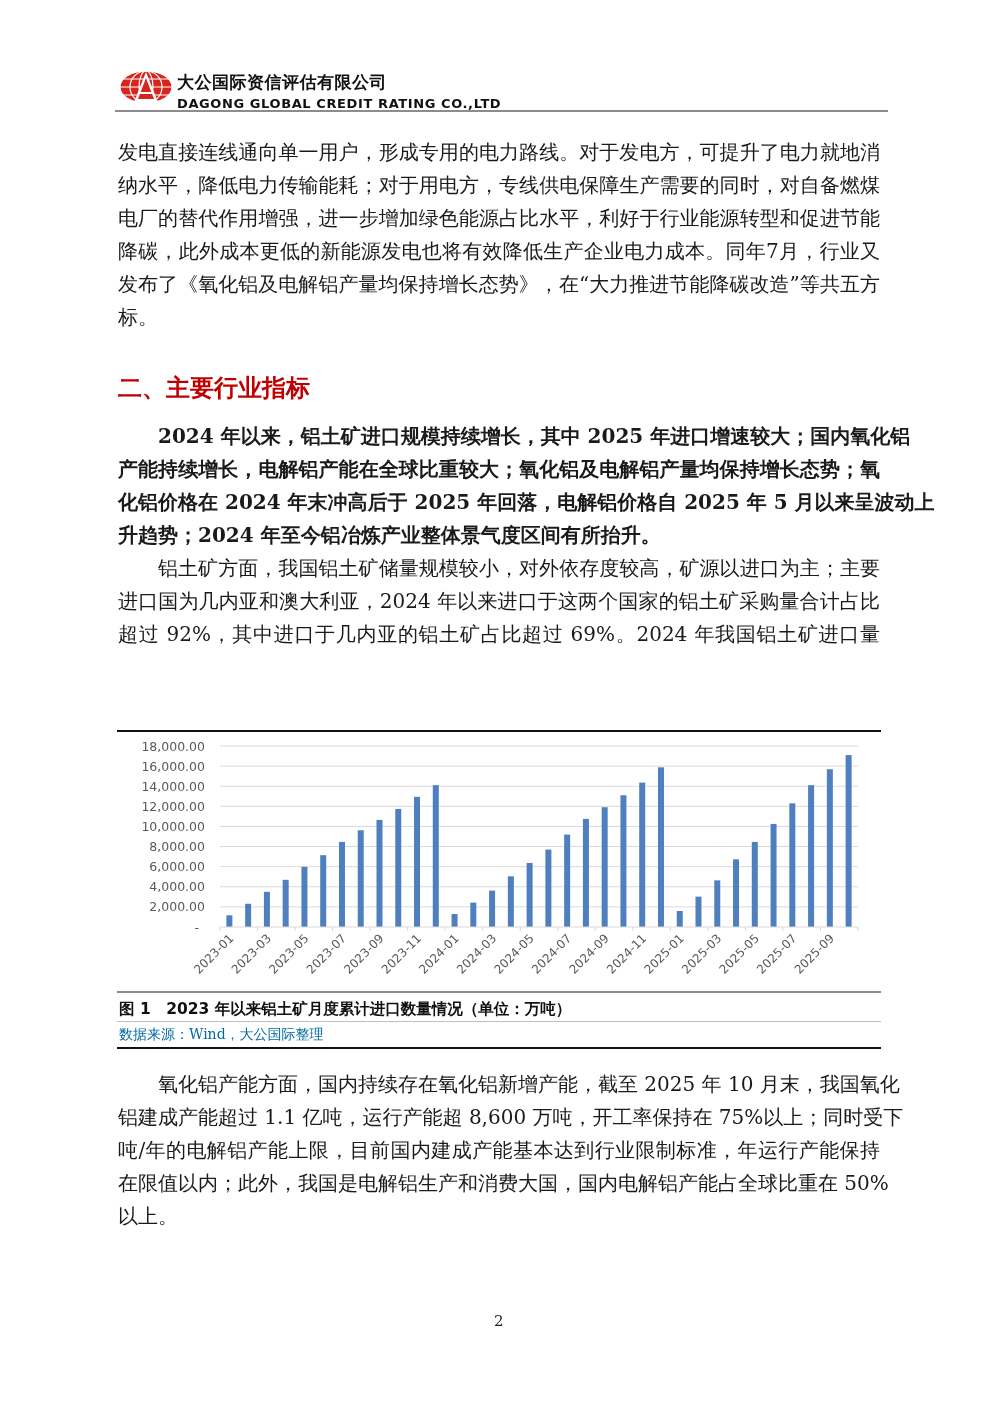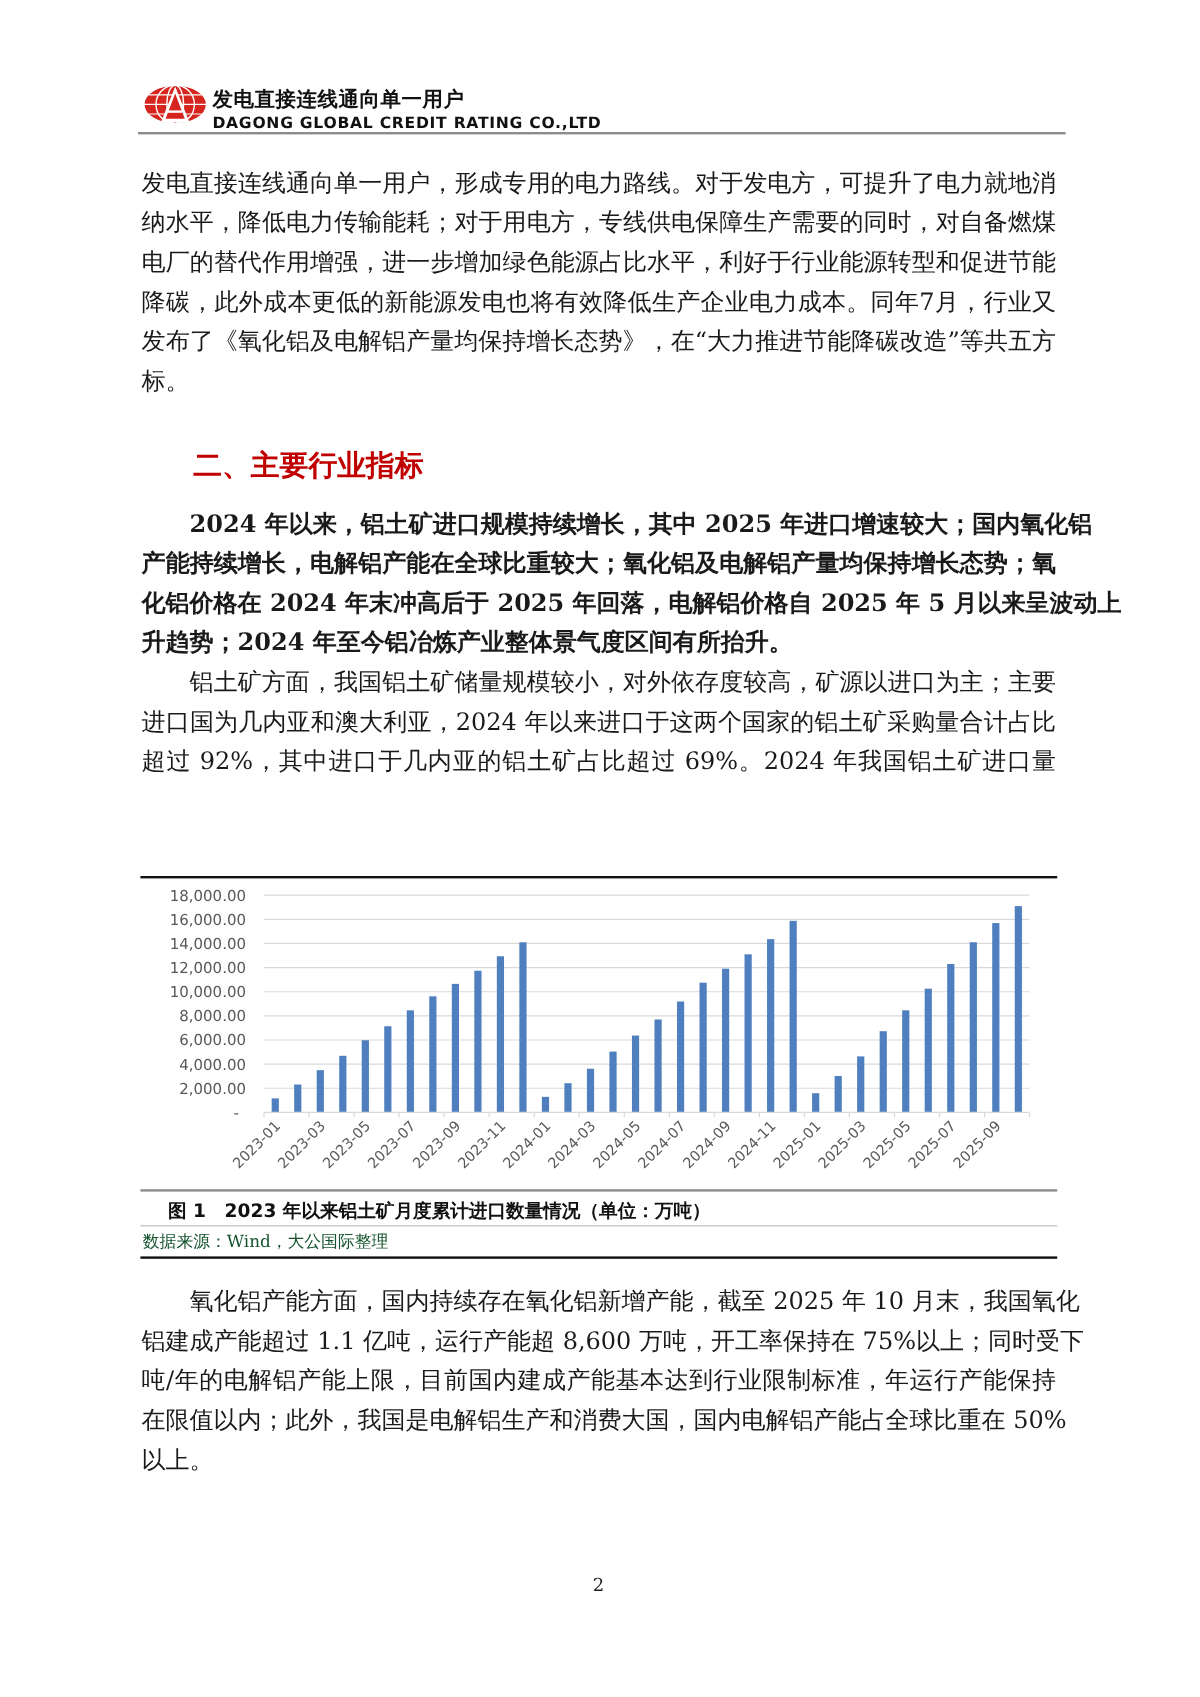--- a/index.html
+++ b/index.html
@@ -16,30 +16,30 @@
   #header-rule { left: 115px; top: 110px; width: 773px; height: 2px; background: #8c8c8c; }
 
   
   .para { left: 118px; width: 762px; font-size: 20px; line-height: 33px; }
   .line { display: block; white-space: nowrap; text-align: justify; text-align-last: justify; height: 33px; overflow: visible; }
   .line.last { text-align-last: left; }
   .line.indent { padding-left: 40px; }
   .bold { font-weight: bold; }
 
   #heading { left: 118px; top: 372px; font-family: "DejaVu Sans", "Liberation Sans", sans-serif;
-             font-weight: bold; font-size: 24px; color: #c00000; white-space: nowrap; margin-left: 43px; }
+             font-weight: bold; font-size: 24px; color: #c00000; white-space: nowrap; }
 
   
   #fig-top-rule { left: 117px; top: 730px; width: 764px; height: 2px; background: #111; }
   #chart { left: 117px; top: 733px; width: 764px; height: 258px; }
   #fig-cap-rule { left: 117px; top: 991px; width: 764px; height: 2px; background: #8c8c8c; }
   #fig-caption { left: 119px; top: 999px; font-family: "DejaVu Sans", "Liberation Sans", sans-serif;
-                 font-weight: bold; font-size: 15.5px; white-space: nowrap; color: #111; margin-left: 21px; }
+                 font-weight: bold; font-size: 15.5px; white-space: nowrap; color: #111; }
   #fig-mid-rule { left: 117px; top: 1021px; width: 764px; height: 1px; background: #bfbfbf; }
-  #fig-source { left: 119px; top: 1026px; font-size: 14px; white-space: nowrap; color: #14532d; }
+  #fig-source { left: 119px; top: 1026px; font-size: 14px; white-space: nowrap; color: #0369a1; }
   #fig-bottom-rule { left: 117px; top: 1047px; width: 764px; height: 2px; background: #111; }
 
   #page-number { left: 494px; top: 1312px; font-size: 15px; color: #222; }
 
   svg text { font-family: "DejaVu Sans", "Liberation Sans", sans-serif; }
 </style>
 </head>
 <body>
 
 <div class="abs" id="logo">
@@ -49,21 +49,21 @@
     <ellipse cx="28" cy="19" rx="16" ry="16" fill="none" stroke="#ffffff" stroke-width="1.2"></ellipse>
     <ellipse cx="28" cy="19" rx="7" ry="16" fill="none" stroke="#ffffff" stroke-width="1.2"></ellipse>
     <line x1="2" y1="19" x2="54" y2="19" stroke="#ffffff" stroke-width="1.2"></line>
     <line x1="6" y1="11" x2="50" y2="11" stroke="#ffffff" stroke-width="1"></line>
     <line x1="6" y1="27" x2="50" y2="27" stroke="#ffffff" stroke-width="1"></line>
     <polygon points="28,4 40,34 16,34" fill="#ffffff"></polygon>
     <polygon points="28,10 36,31 20,31" fill="#d6251f"></polygon>
     <rect x="22" y="24" width="12" height="2" fill="#ffffff"></rect>
   </svg>
 </div>
-<div class="abs" id="company-cn">发电直接连线通向单一用户</div>
+<div class="abs" id="company-cn">大公国际资信评估有限公司</div>
 <div class="abs" id="company-en">DAGONG GLOBAL CREDIT RATING CO.,LTD</div>
 <div class="abs" id="header-rule"></div>
 
 <div class="abs para" style="top:136px;">
   <span class="line">发电直接连线通向单一用户，形成专用的电力路线。对于发电方，可提升了电力就地消</span>
   <span class="line">纳水平，降低电力传输能耗；对于用电方，专线供电保障生产需要的同时，对自备燃煤</span>
   <span class="line">电厂的替代作用增强，进一步增加绿色能源占比水平，利好于行业能源转型和促进节能</span>
   <span class="line">降碳，此外成本更低的新能源发电也将有效降低生产企业电力成本。同年7月，行业又</span>
   <span class="line">发布了《氧化铝及电解铝产量均保持增长态势》，在“大力推进节能降碳改造”等共五方</span>
   <span class="line last">标。</span>

